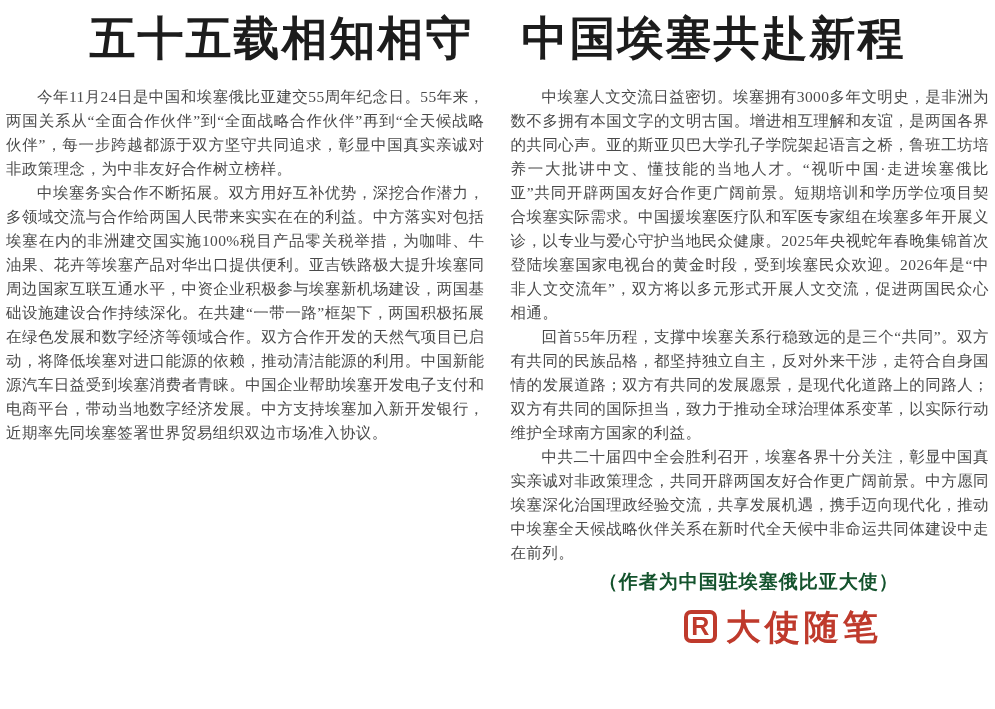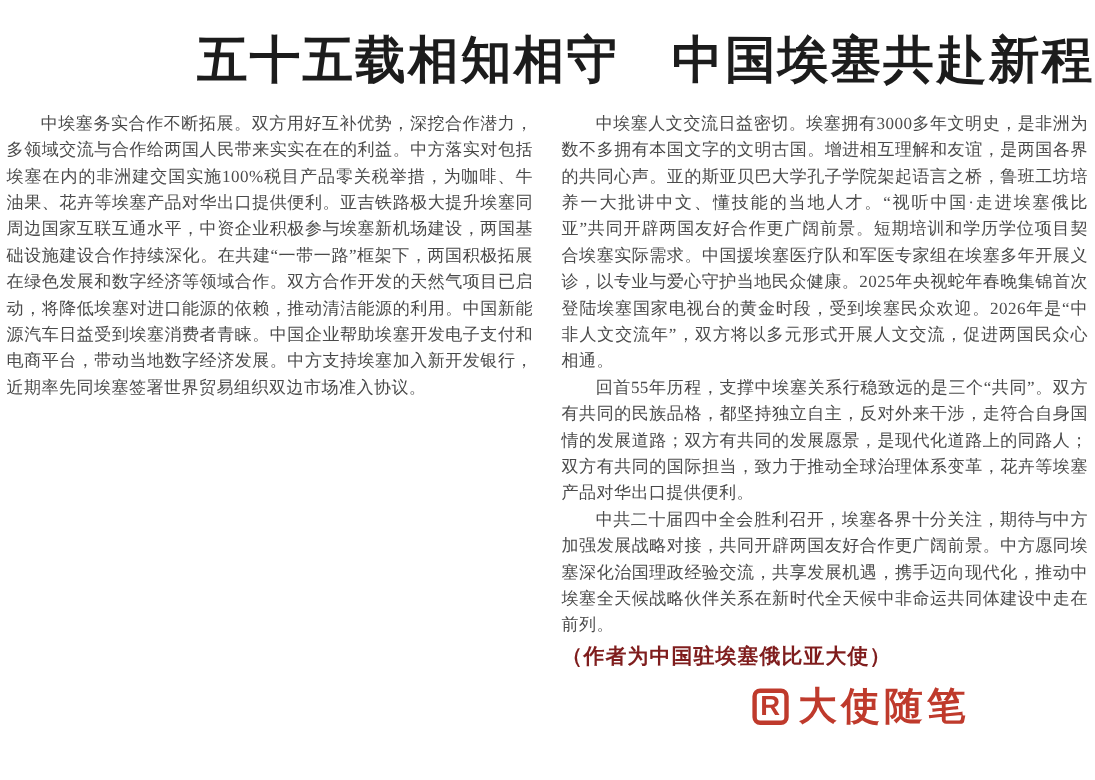--- a/index.html
+++ b/index.html
@@ -8,22 +8,22 @@
   .page {
     position: relative;
     width: 995px;
     height: 709px;
     background: #ffffff;
     overflow: hidden;
     font-family: "Liberation Serif", serif;
   }
   .article-title {
     margin: 0;
-    padding-top: 28px;
-    text-align: right;
+    padding-top: 12px;
+    text-align: center;
     font-size: 46px;
     line-height: 54px;
     font-weight: 700;
     letter-spacing: 2px;
     color: var(--title-ink);
     white-space: nowrap;
   }
   .article-author {
     margin-top: 13px;
     text-align: center;
@@ -43,26 +43,26 @@
     margin: 0;
     text-indent: 2em;
     font-size: 15.5px;
     line-height: 24px;
     color: var(--ink);
     text-align: justify;
     letter-spacing: 0.4px;
   }
   .attribution {
     margin-top: 4px;
-    text-align: left;
+    text-align: center;
     font-family: Liberation Serif, serif;
     font-weight: 700;
     font-size: 19px;
     line-height: 26px;
-    color: #7f1d1d;
+    color: #14532d;
     letter-spacing: 1px;
     padding-right: 2px;
   }
   .logo-row {
     display: flex;
     align-items: center;
     justify-content: center;
     gap: 9px;
     margin-top: 14px;
     margin-left: 66px;
@@ -95,28 +95,29 @@
 <body>
 
 <div class="page">
 
   <h1 class="article-title">五十五载相知相守　中国埃塞共赴新程</h1>
 
 
   <div class="columns">
 
     <div class="col">
+        <p>今年11月24日是中国和埃塞俄比亚建交55周年纪念日。55年来，两国关系从“全面合作伙伴”到“全面战略合作伙伴”再到“全天候战略伙伴”，每一步跨越都源于双方坚守共同追求，彰显中国真实亲诚对非政策理念，为中非友好合作树立榜样。</p>
         <p>中埃塞务实合作不断拓展。双方用好互补优势，深挖合作潜力，多领域交流与合作给两国人民带来实实在在的利益。中方落实对包括埃塞在内的非洲建交国实施100%税目产品零关税举措，为咖啡、牛油果、花卉等埃塞产品对华出口提供便利。亚吉铁路极大提升埃塞同周边国家互联互通水平，中资企业积极参与埃塞新机场建设，两国基础设施建设合作持续深化。在共建“一带一路”框架下，两国积极拓展在绿色发展和数字经济等领域合作。双方合作开发的天然气项目已启动，将降低埃塞对进口能源的依赖，推动清洁能源的利用。中国新能源汽车日益受到埃塞消费者青睐。中国企业帮助埃塞开发电子支付和电商平台，带动当地数字经济发展。中方支持埃塞加入新开发银行，近期率先同埃塞签署世界贸易组织双边市场准入协议。</p>
       </div>
 
     <div class="col">
       <div>
           <p>中埃塞人文交流日益密切。埃塞拥有3000多年文明史，是非洲为数不多拥有本国文字的文明古国。增进相互理解和友谊，是两国各界的共同心声。亚的斯亚贝巴大学孔子学院架起语言之桥，鲁班工坊培养一大批讲中文、懂技能的当地人才。“视听中国·走进埃塞俄比亚”共同开辟两国友好合作更广阔前景。短期培训和学历学位项目契合埃塞实际需求。中国援埃塞医疗队和军医专家组在埃塞多年开展义诊，以专业与爱心守护当地民众健康。2025年央视蛇年春晚集锦首次登陆埃塞国家电视台的黄金时段，受到埃塞民众欢迎。2026年是“中非人文交流年”，双方将以多元形式开展人文交流，促进两国民众心相通。</p>
-          <p>回首55年历程，支撑中埃塞关系行稳致远的是三个“共同”。双方有共同的民族品格，都坚持独立自主，反对外来干涉，走符合自身国情的发展道路；双方有共同的发展愿景，是现代化道路上的同路人；双方有共同的国际担当，致力于推动全球治理体系变革，花卉等埃塞产品对华出口提供便利。</p>
-          <p>中共二十届四中全会胜利召开，埃塞各界十分关注，期待与中方加强发展战略对接，共同开辟两国友好合作更广阔前景。中方愿同埃塞深化治国理政经验交流，共享发展机遇，携手迈向现代化，推动中埃塞全天候战略伙伴关系在新时代全天候中非命运共同体建设中走在前列。</p>
+          <p>回首55年历程，支撑中埃塞关系行稳致远的是三个“共同”。双方有共同的民族品格，都坚持独立自主，反对外来干涉，走符合自身国情的发展道路；双方有共同的发展愿景，是现代化道路上的同路人；双方有共同的国际担当，致力于推动全球治理体系变革，以实际行动维护全球南方国家的利益。</p>
+          <p>中共二十届四中全会胜利召开，埃塞各界十分关注，彰显中国真实亲诚对非政策理念，共同开辟两国友好合作更广阔前景。中方愿同埃塞深化治国理政经验交流，共享发展机遇，携手迈向现代化，推动中埃塞全天候战略伙伴关系在新时代全天候中非命运共同体建设中走在前列。</p>
         </div>
 
       <div class="attribution">（作者为中国驻埃塞俄比亚大使）</div>
 
       <div class="logo-row">
         <span class="logo-badge">R</span>
         <span class="logo-label">大使随笔</span>
       </div>
     </div>
 

